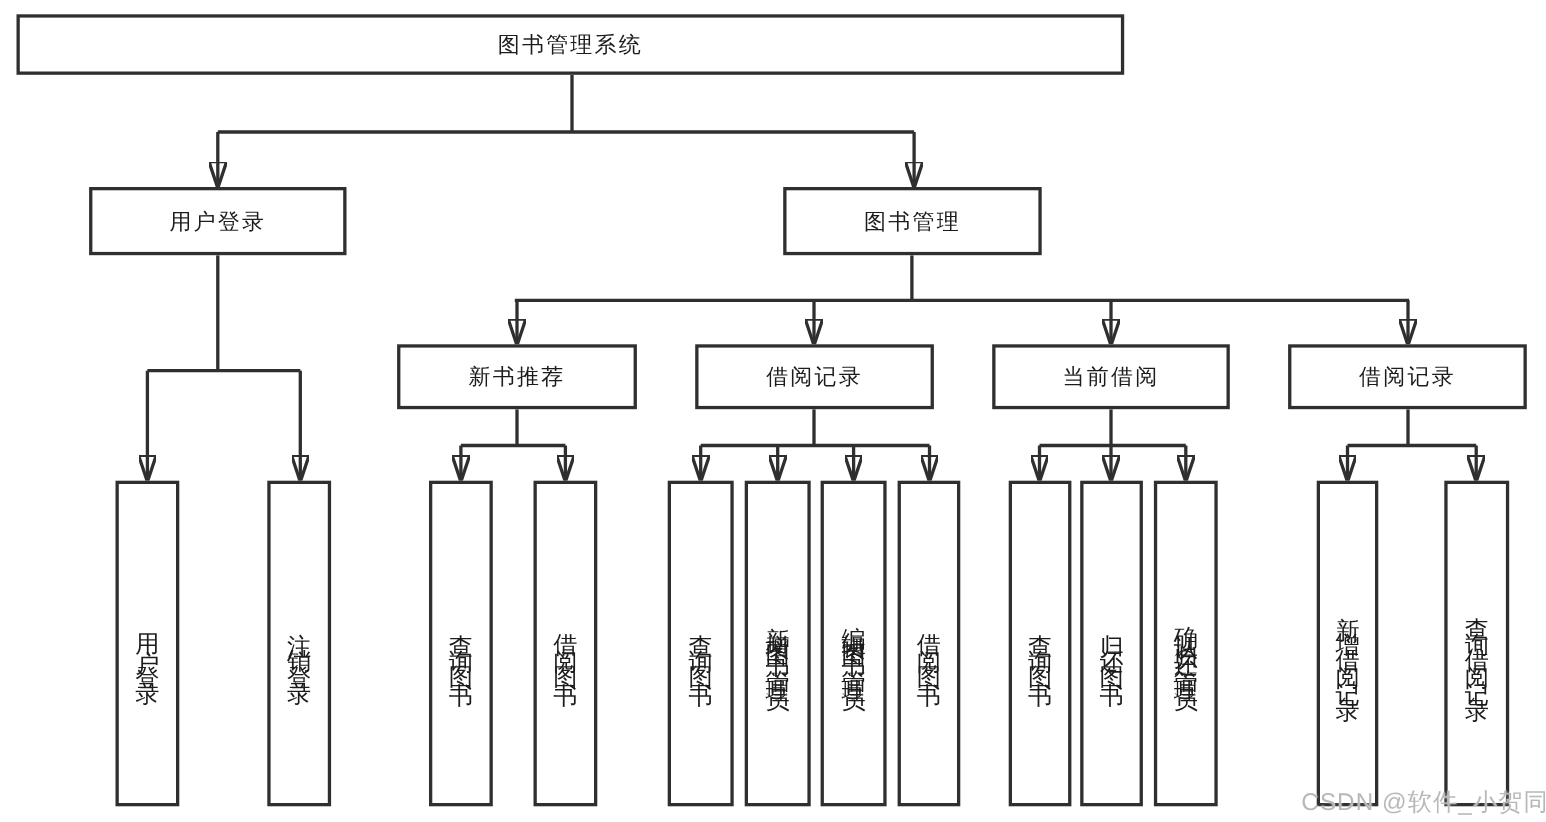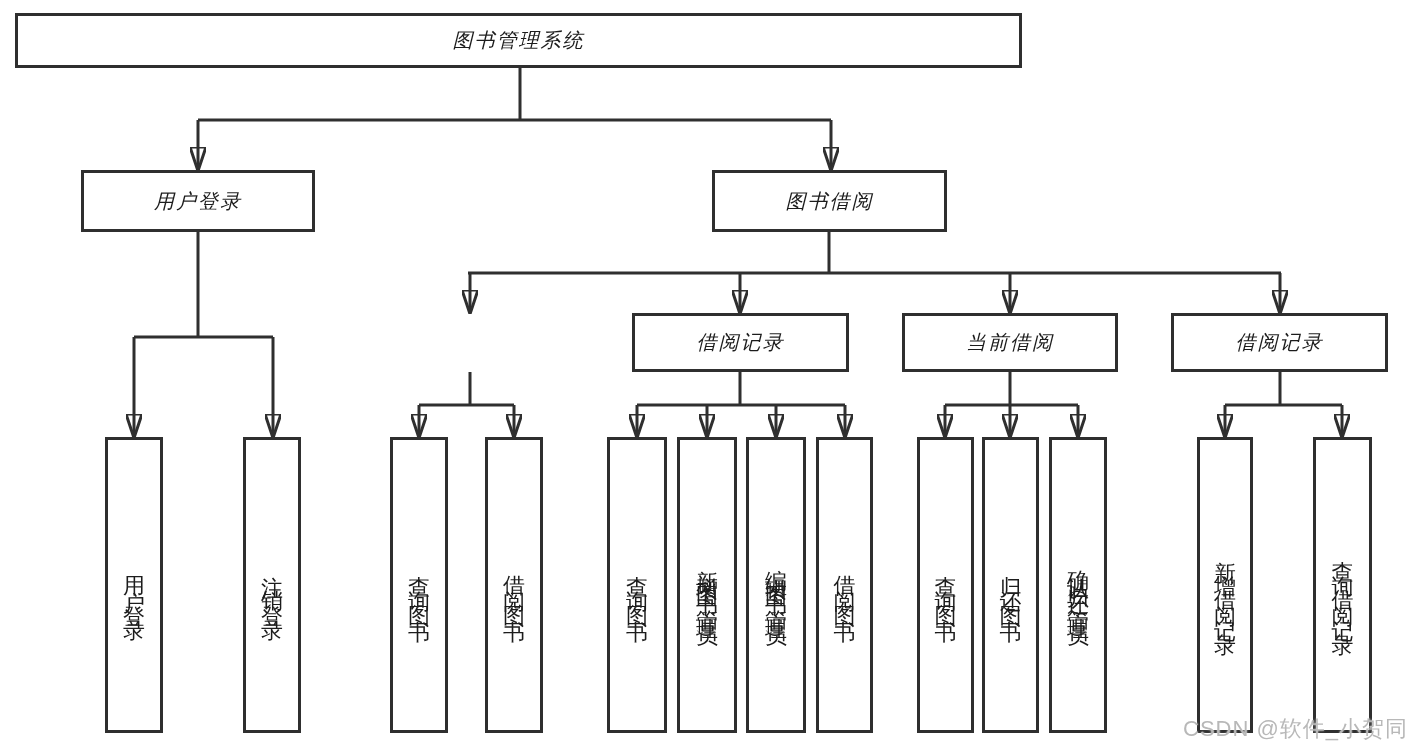--- a/index.html
+++ b/index.html
@@ -14,21 +14,21 @@
     font-family:"Liberation Sans",sans-serif;color:var(--text);
     overflow:hidden;
   }
   .connector-layer{position:absolute;left:0;top:0;z-index:1;}
   .connector-layer path{stroke:var(--line);stroke-width:3;fill:none;}
   .box{
     position:absolute;box-sizing:border-box;background:#fff;
     border:3px solid var(--line);display:flex;align-items:center;justify-content:center;
     z-index:2;
   }
-  .hbox{font-size:20px;letter-spacing:2px;white-space:nowrap;font-style:italic;}
+  .hbox{font-size:20px;letter-spacing:2px;white-space:nowrap;}
   .vbox{
     writing-mode:vertical-rl;text-orientation:mixed;
     font-size:22px;letter-spacing:15px;line-height:1;
     padding-top:6px;
   }
   .vbox.long{letter-spacing:8px;}
   
   .n-root       {left:15px;  top:13px;  width:1007px;height:55px;}
   .n-user-login {left:81px;  top:170px; width:234px; height:62px;}
   .n-book-mgmt  {left:712px; top:170px; width:235px; height:62px;}
@@ -94,22 +94,23 @@
     <path marker-end="url(#arw)" d="M945 405 V437"></path>
     <path marker-end="url(#arw)" d="M1010 405 V437"></path>
     <path marker-end="url(#arw)" d="M1078 405 V437"></path>
     <path marker-end="url(#arw)" d="M1225 405 V437"></path>
     <path marker-end="url(#arw)" d="M1342 405 V437"></path>
   </svg>
 
   <div class="box hbox n-root">图书管理系统</div>
 
   <div class="box hbox n-user-login">用户登录</div>
-  <div class="box hbox n-book-mgmt">图书借阅</div>
+  <div class="box hbox n-book-mgmt">图书管理</div>
 
+  <div class="box hbox n-new-books">新书推荐</div>
   <div class="box hbox n-book-borrow">借阅记录</div>
   <div class="box hbox n-records">借阅记录</div>
   <div class="box hbox n-current">当前借阅</div>
 
   <div class="box vbox leaf n-a1">用户登录</div>
   <div class="box vbox leaf n-a2">注销登录</div>
 
   <div class="box vbox leaf n-b1">查询图书</div>
   <div class="box vbox leaf n-b2">借阅图书</div>
 

